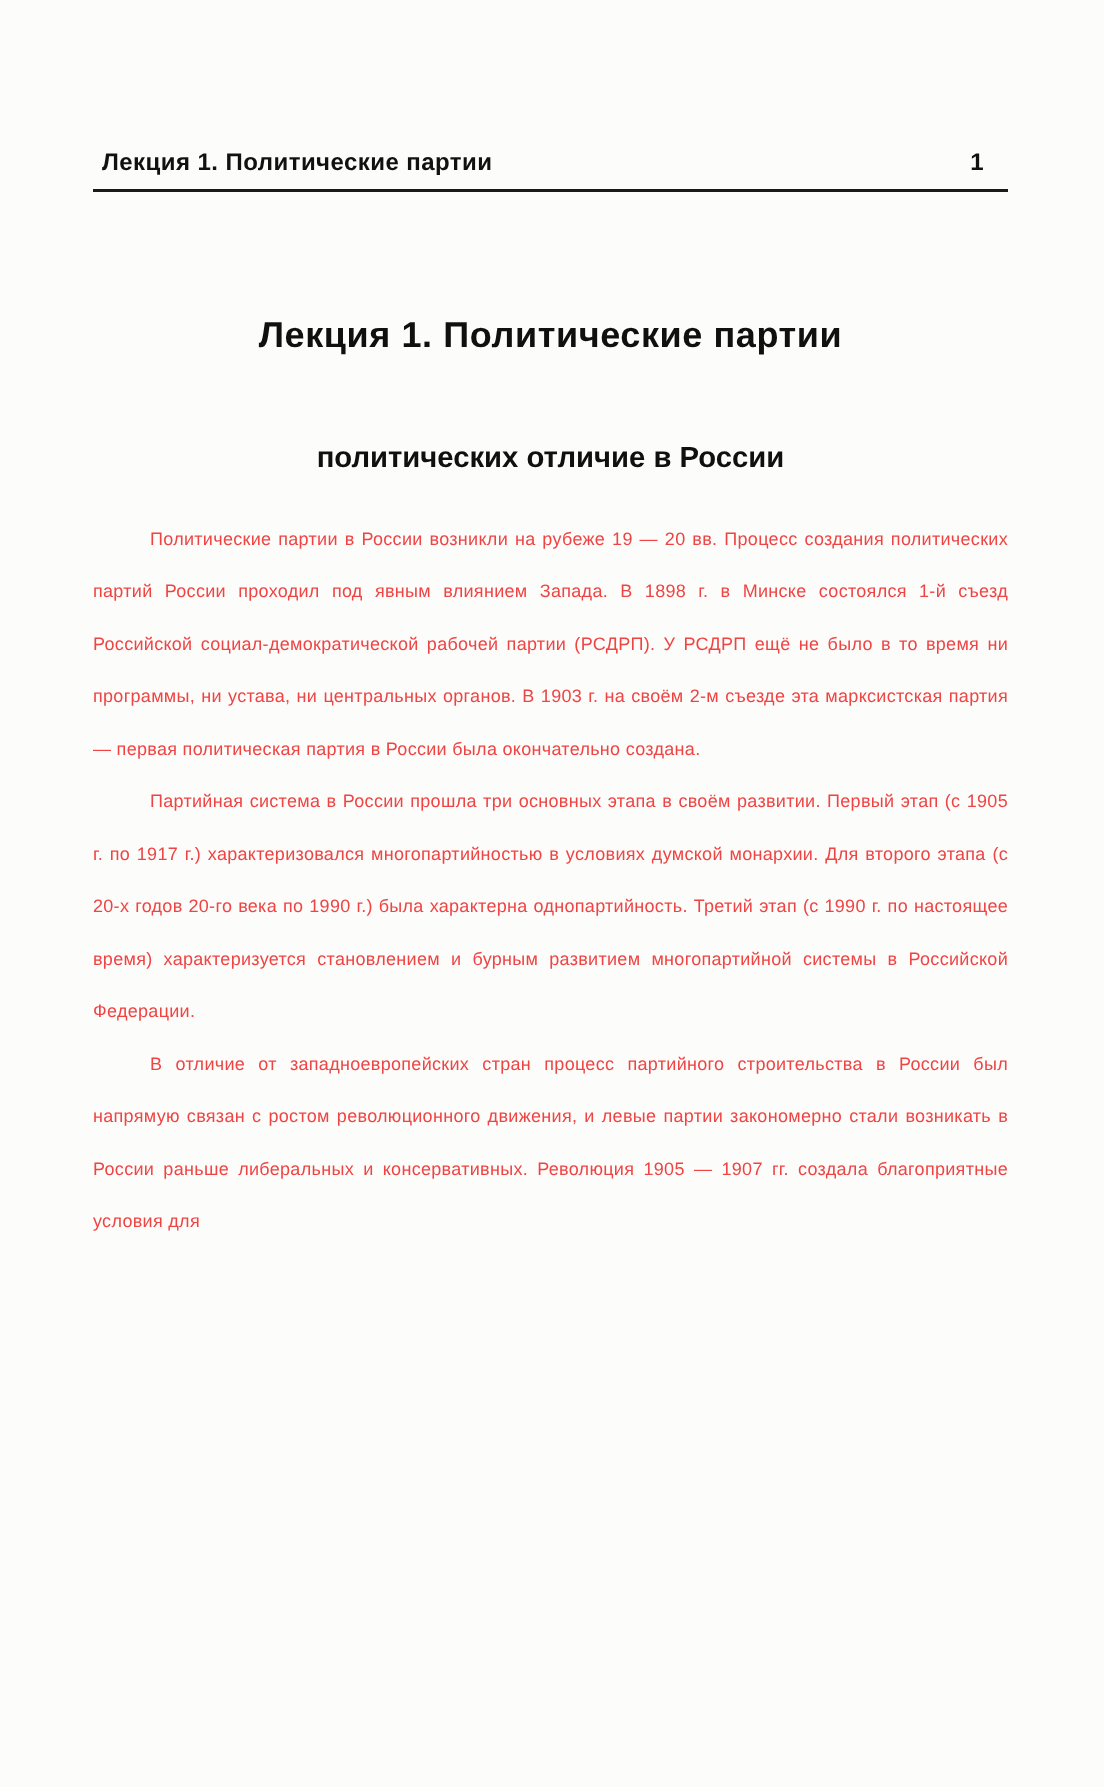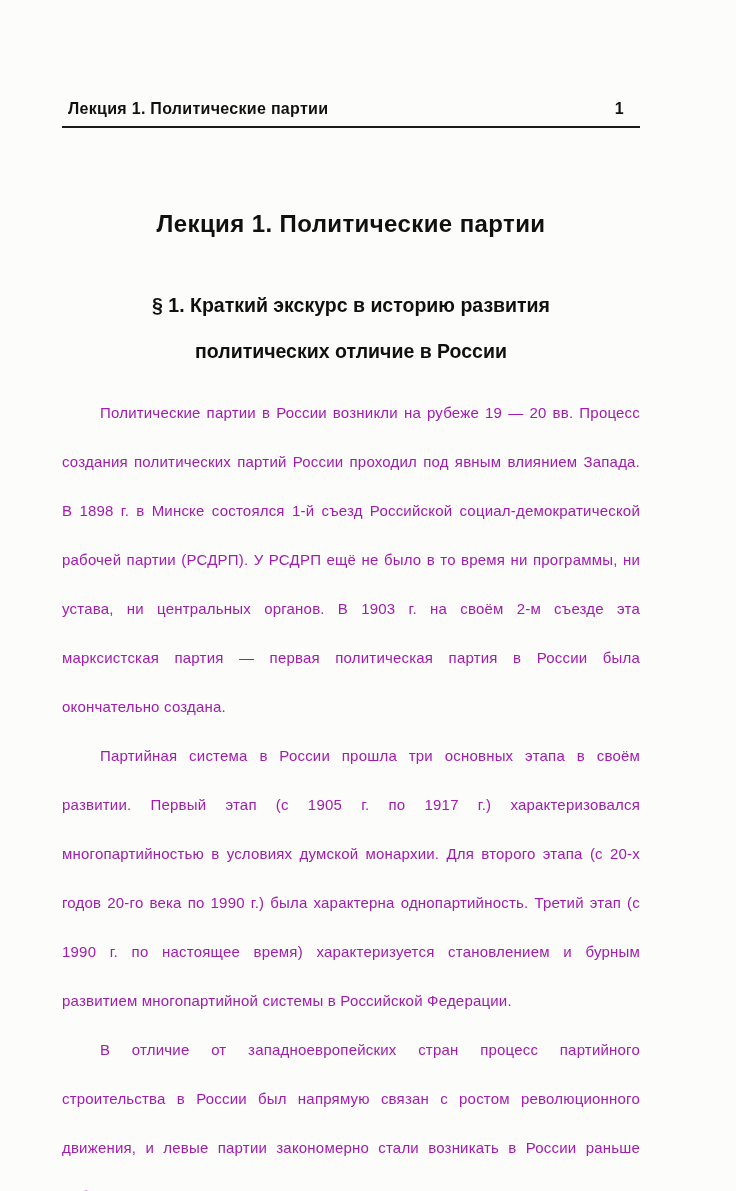--- a/index.html
+++ b/index.html
@@ -7,21 +7,21 @@
     padding: 0;
     background: #e9e9e7;
   }
   .page {
     position: relative;
     width: 736px;
     height: 1191px;
     margin: 0 auto;
     background: #fcfcfa;
     box-sizing: border-box;
-    padding: 100px 96px 0 62px;
+    padding: 100px 64px 0 62px;
     color: #141414;
     font-family: "Liberation Sans", "DejaVu Sans", sans-serif;
     overflow: hidden;
   }
   .running-header {
     display: flex;
     justify-content: space-between;
     align-items: baseline;
     font-weight: bold;
     font-size: 16px;
@@ -47,24 +47,24 @@
     margin: 44px 0 0 0;
     text-align: center;
     font-size: 19.5px;
     font-weight: bold;
     line-height: 46px;
     color: #101010;
   }
   .section-heading .line { display: block; }
   .body-text {
     margin-top: 14px;
-    font-size: 15px;
-    line-height: 49px;
+    font-size: 12px;
+    line-height: 35px;
     text-align: justify;
-    color: #a21caf;
+    color: #ef4444;
     letter-spacing: 0.2px;
   }
   .body-text p {
     margin: 0;
     text-indent: 38px;
   }
 </style>
 </head>
 <body>
 
@@ -73,21 +73,20 @@
   <div class="running-header">
     <span class="hdr-title">Лекция 1. Политические партии</span>
     <span class="hdr-page">1</span>
   </div>
 
   <div class="header-rule"></div>
 
   <h1 class="doc-title">Лекция 1. Политические партии</h1>
 
   <h2 class="section-heading">
-    <span class="line">§ 1. Краткий экскурс в историю развития</span>
     <span class="line">политических отличие в России</span>
   </h2>
 
   <div class="body-text">
     <p>Политические партии в России возникли на рубеже 19 — 20 вв. Процесс создания политических партий России проходил под явным влиянием Запада. В 1898 г. в Минске состоялся 1-й съезд Российской социал-демократической рабочей партии (РСДРП). У РСДРП ещё не было в то время ни программы, ни устава, ни центральных органов. В 1903 г. на своём 2-м съезде эта марксистская партия — первая политическая партия в России была окончательно создана.</p>
     <p>Партийная система в России прошла три основных этапа в своём развитии. Первый этап (с 1905 г. по 1917 г.) характеризовался многопартийностью в условиях думской монархии. Для второго этапа (с 20-х годов 20-го века по 1990 г.) была характерна однопартийность. Третий этап (с 1990 г. по настоящее время) характеризуется становлением и бурным развитием многопартийной системы в Российской Федерации.</p>
     <p>В отличие от западноевропейских стран процесс партийного строительства в России был напрямую связан с ростом революционного движения, и левые партии закономерно стали возникать в России раньше либеральных и консервативных. Революция 1905 — 1907 гг. создала благоприятные условия для</p>
   </div>
 
 </div>

